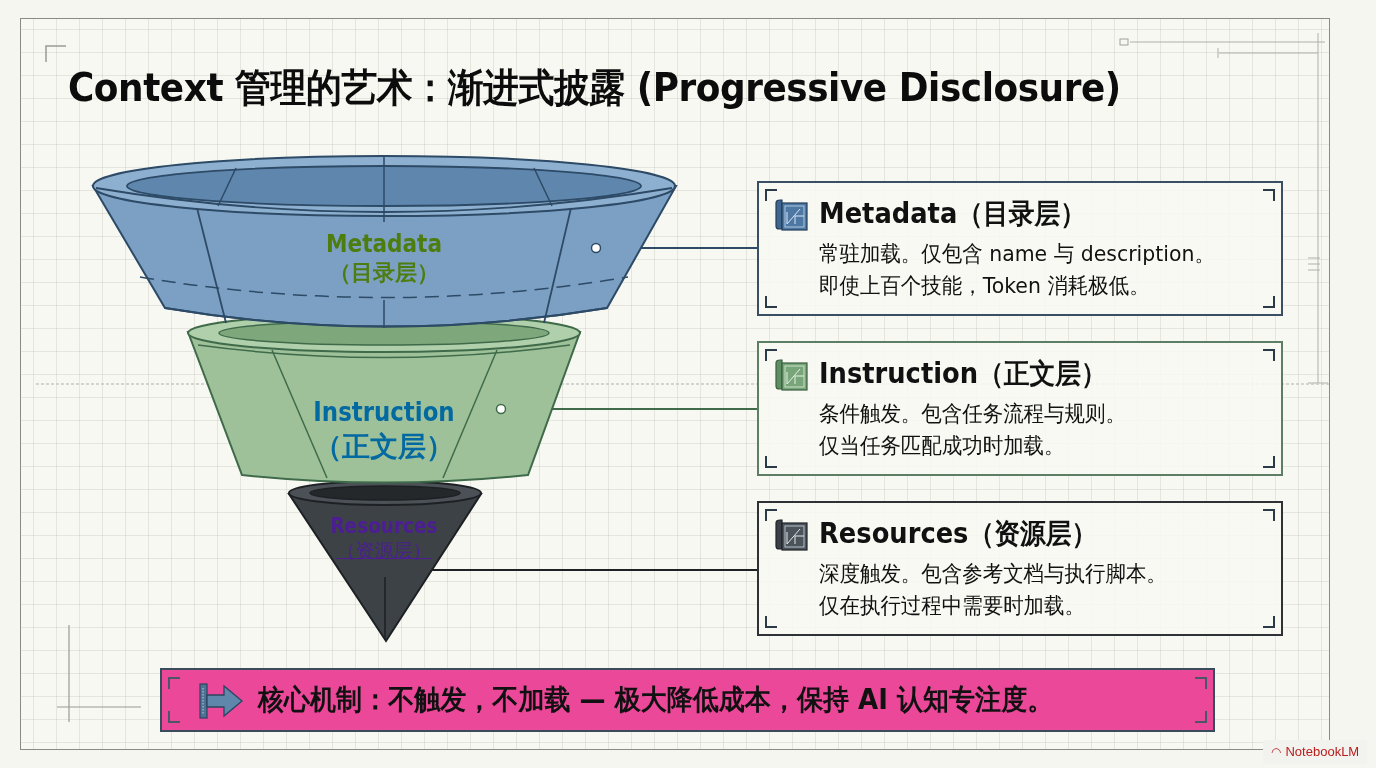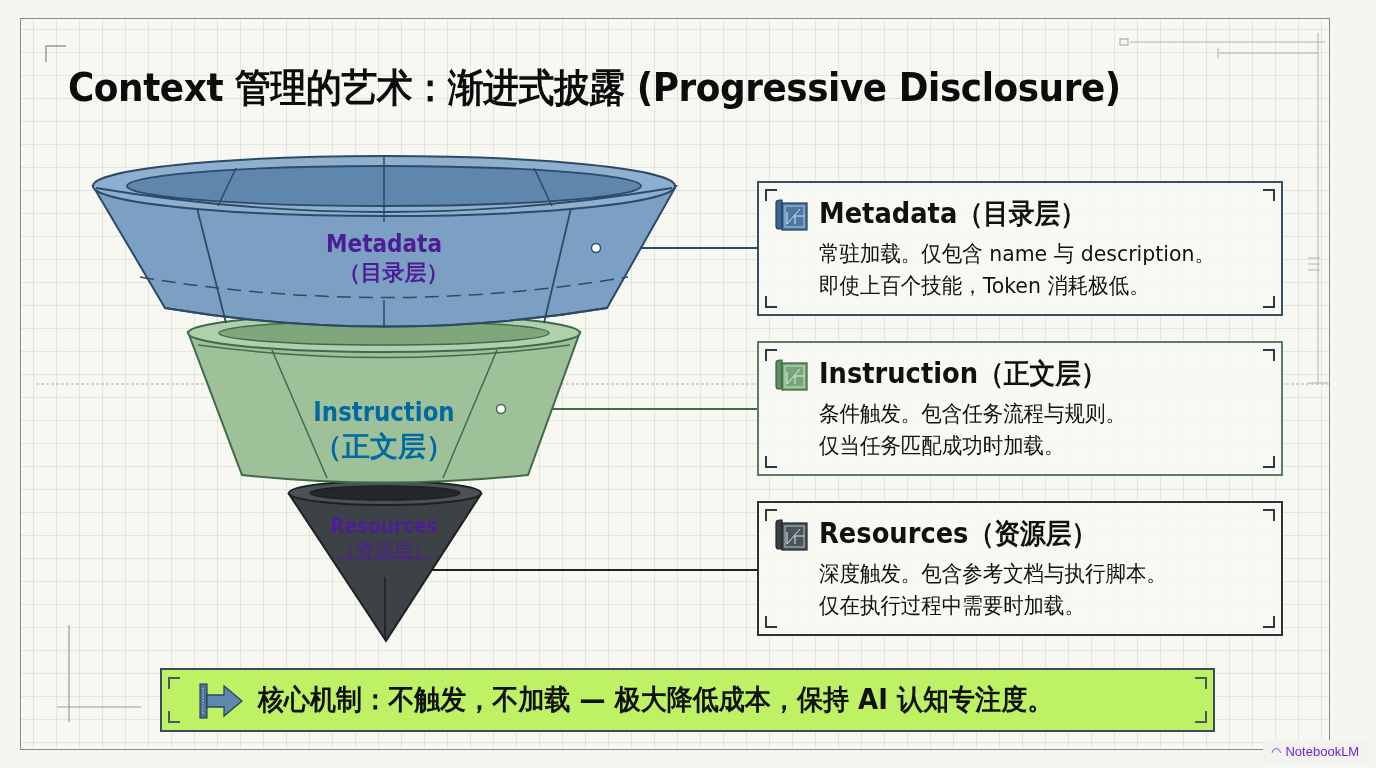--- a/index.html
+++ b/index.html
@@ -50,32 +50,32 @@
     transform:scaleX(0.92); transform-origin:left center;
   }
   .card .line {
     position:absolute; left:60px; font-size:22px; line-height:30px; white-space:nowrap;
     transform:scaleX(0.93); transform-origin:left center;
   }
   .card .l1 { top:56px; }
   .card .l2 { top:88px; }
   .bottom-bar {
     position:absolute; left:160px; top:668px; width:1055px; height:64px;
-    background:#bef264; border:2px solid #3a4b5c; box-sizing:border-box;
+    background:#ec4899; border:2px solid #3a4b5c; box-sizing:border-box;
   }
   .bottom-bar .corner { position:absolute; width:10px; height:10px; border-color:#4a5866; border-style:solid; border-width:0; }
   .bottom-bar .text {
     position:absolute; left:96px; top:10px; font-weight:bold; font-size:28px;
     line-height:40px; white-space:nowrap;
     transform:scaleX(0.93); transform-origin:left center;
   }
   .bottom-bar .arrow { position:absolute; left:36px; top:12px; width:48px; height:38px; }
   .watermark {
     position:absolute; left:1263px; top:740px; height:24px; padding:0 8px;
-    background:#f2f2ee; font-size:13px; line-height:24px; color:#6d28d9;
+    background:#f2f2ee; font-size:13px; line-height:24px; color:#b91c1c;
     white-space:nowrap; font-family:"Liberation Sans",sans-serif;
   }
   .watermark span.ic { display:inline-block; margin-right:4px; font-size:12px; }
 </style>
 </head>
 <body>
 
 <div class="frame"></div>
 
 <svg class="deco" width="1376" height="768" style="left:0;top:0;">
@@ -135,21 +135,21 @@
     <line x1="384" y1="156" x2="384" y2="222" stroke="#2d4a66" stroke-width="1.5"></line>
     <line x1="197" y1="208" x2="226" y2="323" stroke="#2d4a66" stroke-width="1.8"></line>
     <line x1="571" y1="208" x2="544" y2="323" stroke="#2d4a66" stroke-width="1.8"></line>
     <line x1="384" y1="300" x2="384" y2="328" stroke="#2d4a66" stroke-width="1.5"></line>
     <path d="M140 277 Q384 318 628 277" fill="none" stroke="#2d4a66" stroke-width="1.5" stroke-dasharray="14 8"></path>
     <path d="M165 308 Q385 345 607 308" fill="none" stroke="#2d4a66" stroke-width="1.8"></path>
     <circle cx="596" cy="248" r="4.5" fill="#fff" stroke="#2d4a66" stroke-width="1.5"></circle>
   </g>
 </svg>
 
-<div class="funnel-label" style="left:384px;top:229px;font-size:24px;color:#4c1d95;text-align:right;">
+<div class="funnel-label" style="left:384px;top:229px;font-size:24px;color:#4d7c0f;">
   <div style="transform:scaleX(0.9)">Metadata</div>
   <div style="font-size:22px;">（目录层）</div>
 </div>
 <div class="funnel-label" style="left:384px;top:396px;font-size:26px;color:#0369a1;">
   <div style="transform:scaleX(0.88)">Instruction</div>
   <div style="font-size:28px;">（正文层）</div>
 </div>
 <div class="funnel-label" style="left:384px;top:513px;font-size:21px;color:#4c1d95;">
   <div style="transform:scaleX(0.88)">Resources</div>
   <div style="font-size:19px;font-weight:normal;text-decoration:underline;">（资源层）</div>

